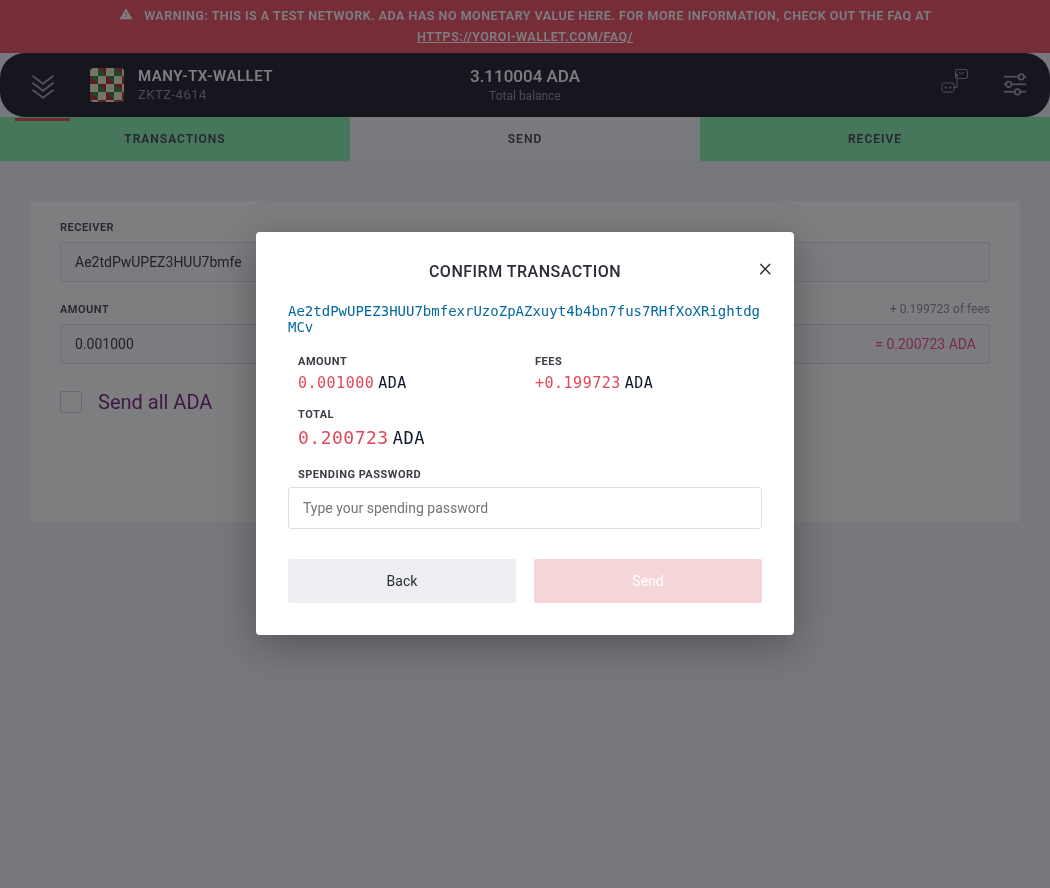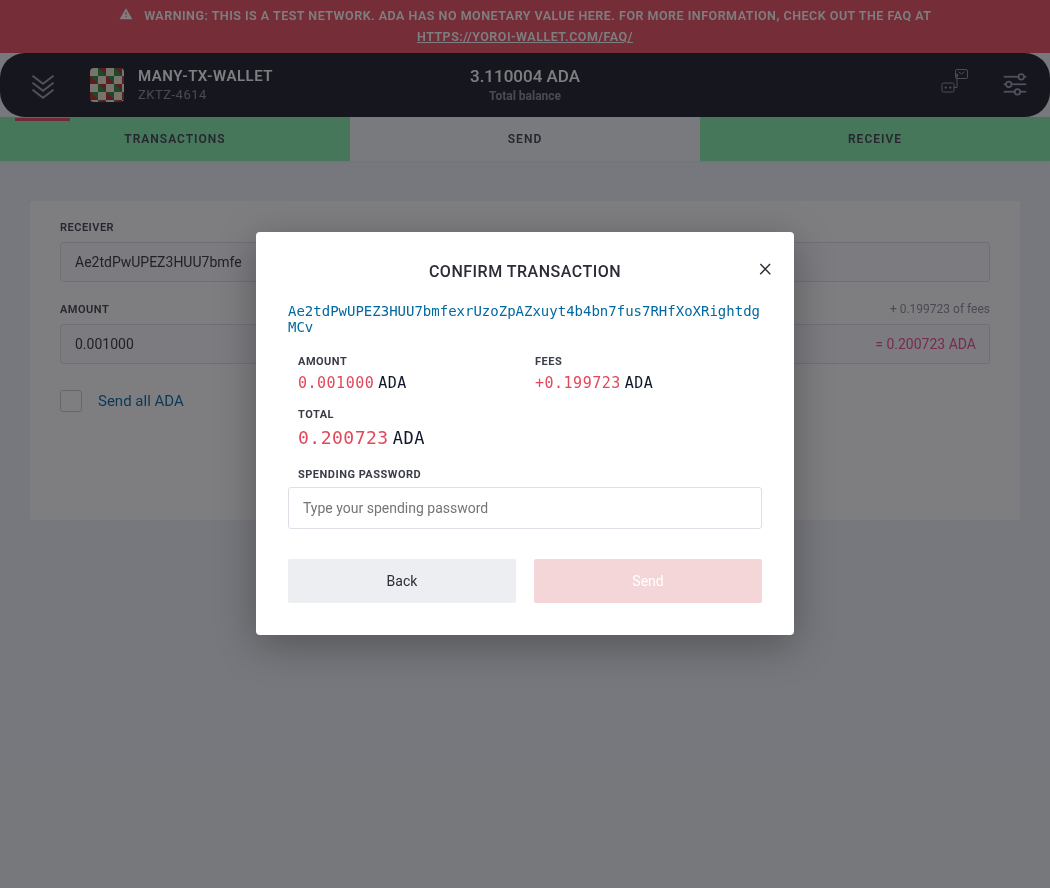--- a/index.html
+++ b/index.html
@@ -70,21 +70,21 @@
   .wallet-text { margin-left: 14px; }
   .wallet-name { font-size: 15px; font-weight: 600; letter-spacing: 0.5px; color: #fff; }
   .wallet-sub { font-size: 13px; color: #8a8c99; margin-top: 2px; letter-spacing: 0.5px;}
   .balance-block {
     position: absolute;
     left: 50%;
     transform: translateX(-50%);
     text-align: center;
   }
   .balance-amount { font-size: 17px; font-weight: 500; color: #fff; }
-  .balance-label { font-size: 12px; color: #8a8c99; margin-top: 3px; font-weight: bold; }
+  .balance-label { font-size: 12px; color: #8a8c99; margin-top: 3px; }
   .header-icons {
     margin-left: auto;
     display: flex;
     align-items: center;
     gap: 28px;
   }
   .hicon { color: #8a8c99; }
 
   .tabs {
     display: flex;
@@ -154,21 +154,21 @@
     align-items: center;
     margin-top: 6px;
   }
   .checkbox {
     width: 22px; height: 22px;
     border: 1px solid #c8ccd4;
     border-radius: 3px;
     margin-right: 16px;
     background: #fff;
   }
-  .checkbox-label { font-size: 15px; color: #0369a1; text-align: right; }
+  .checkbox-label { font-size: 20px; color: #701a75; text-align: right; }
   .next-btn-row {
     display:flex;
     justify-content:center;
     margin-top: 28px;
   }
   .next-btn {
     width: 240px;
     padding: 12px;
     background: #e4e6eb;
     color: #3a3c47;

